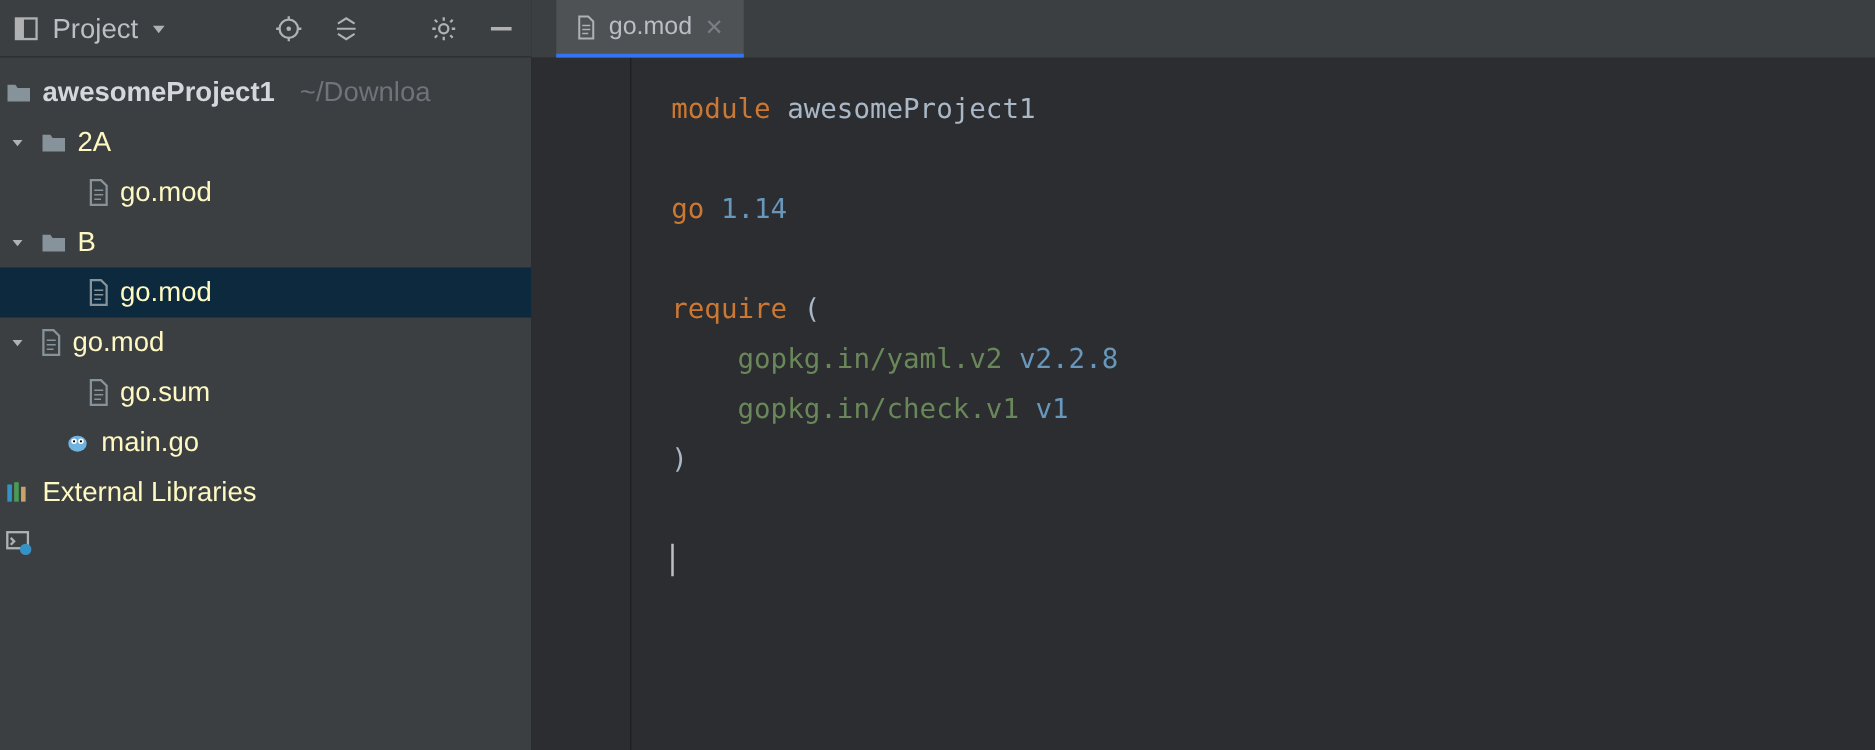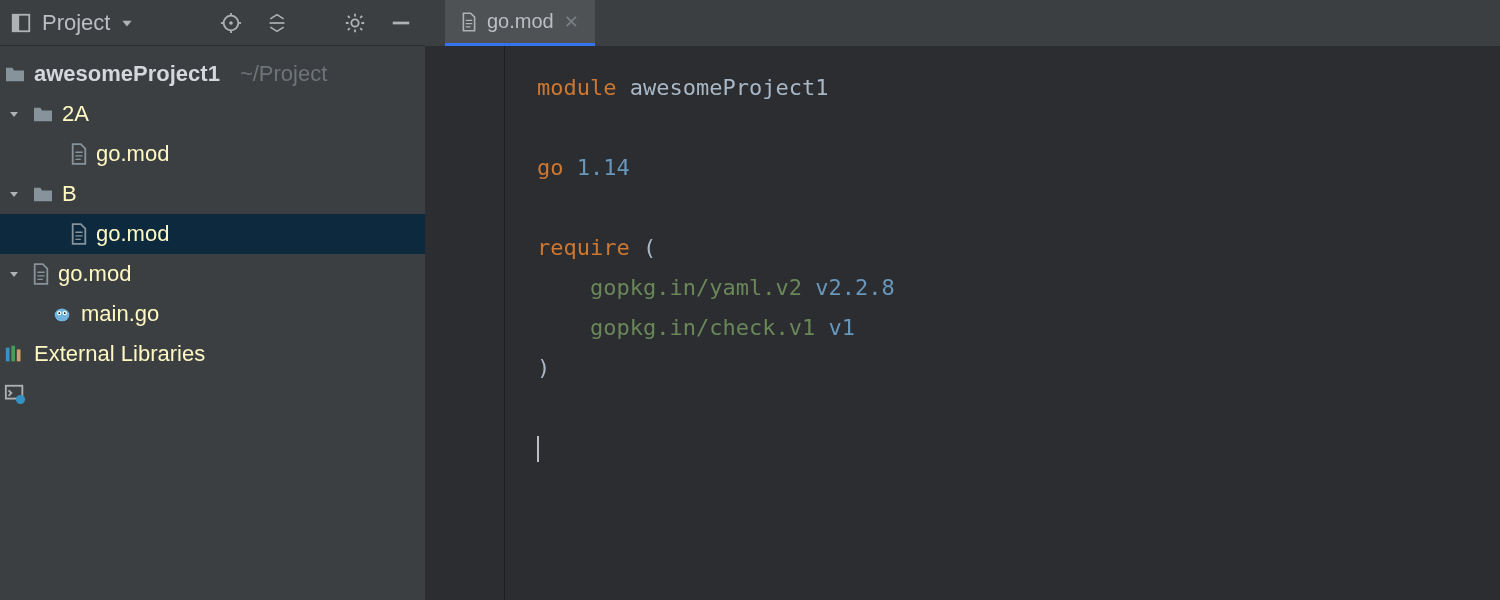--- a/index.html
+++ b/index.html
@@ -223,21 +223,21 @@
 
     <div class="tree">
 
       <div class="tree-row tree-indent-0">
         <span class="svg-icon icon-folder">
           <svg width="22" height="18" viewBox="0 0 24 20">
               <path d="M2 3h7l2 3h11v12H2z" fill="#87939a"></path>
             </svg>
         </span>
         <span class="tree-label bold">awesomeProject1</span>
-        <span class="tree-hint">~/Project</span>
+        <span class="tree-hint">~/Downloa</span>
       </div>
 
       <div class="tree-row tree-indent-1-exp">
         <span class="expand-arrow">
           <svg width="12" height="12" viewBox="0 0 24 24">
               <path d="M4 8 L12 18 L20 8 Z" fill="#afb1b3"></path>
             </svg>
         </span>
         <span class="svg-icon icon-folder">
           <svg width="22" height="18" viewBox="0 0 24 20">
@@ -285,20 +285,29 @@
               <path d="M4 8 L12 18 L20 8 Z" fill="#afb1b3"></path>
             </svg>
         </span>
         <span class="svg-icon icon-file">
           <svg width="18" height="22" viewBox="0 0 20 24">
               <path d="M3 1h9l5 5v17H3z" fill="none" stroke="#87939a" stroke-width="2"></path>
               <path d="M6 10h8M6 14h8M6 18h6" stroke="#87939a" stroke-width="1.5"></path>
             </svg>
         </span>
         <span class="tree-label">go.mod</span>
+      </div>
+      <div class="tree-row tree-indent-2">
+        <span class="svg-icon icon-file">
+          <svg width="18" height="22" viewBox="0 0 20 24">
+              <path d="M3 1h9l5 5v17H3z" fill="none" stroke="#87939a" stroke-width="2"></path>
+              <path d="M6 10h8M6 14h8M6 18h6" stroke="#87939a" stroke-width="1.5"></path>
+            </svg>
+        </span>
+        <span class="tree-label">go.sum</span>
       </div>
 
       <div class="tree-row" style="padding-left:51px">
         <span class="svg-icon icon-go">
           <svg width="22" height="22" viewBox="0 0 24 24">
             <ellipse cx="12" cy="13" rx="8" ry="7" fill="#6fb3e0"></ellipse>
             <circle cx="9" cy="11" r="2.4" fill="#fff"></circle>
             <circle cx="15" cy="11" r="2.4" fill="#fff"></circle>
             <circle cx="9" cy="11" r="1" fill="#000"></circle>
             <circle cx="15" cy="11" r="1" fill="#000"></circle>

